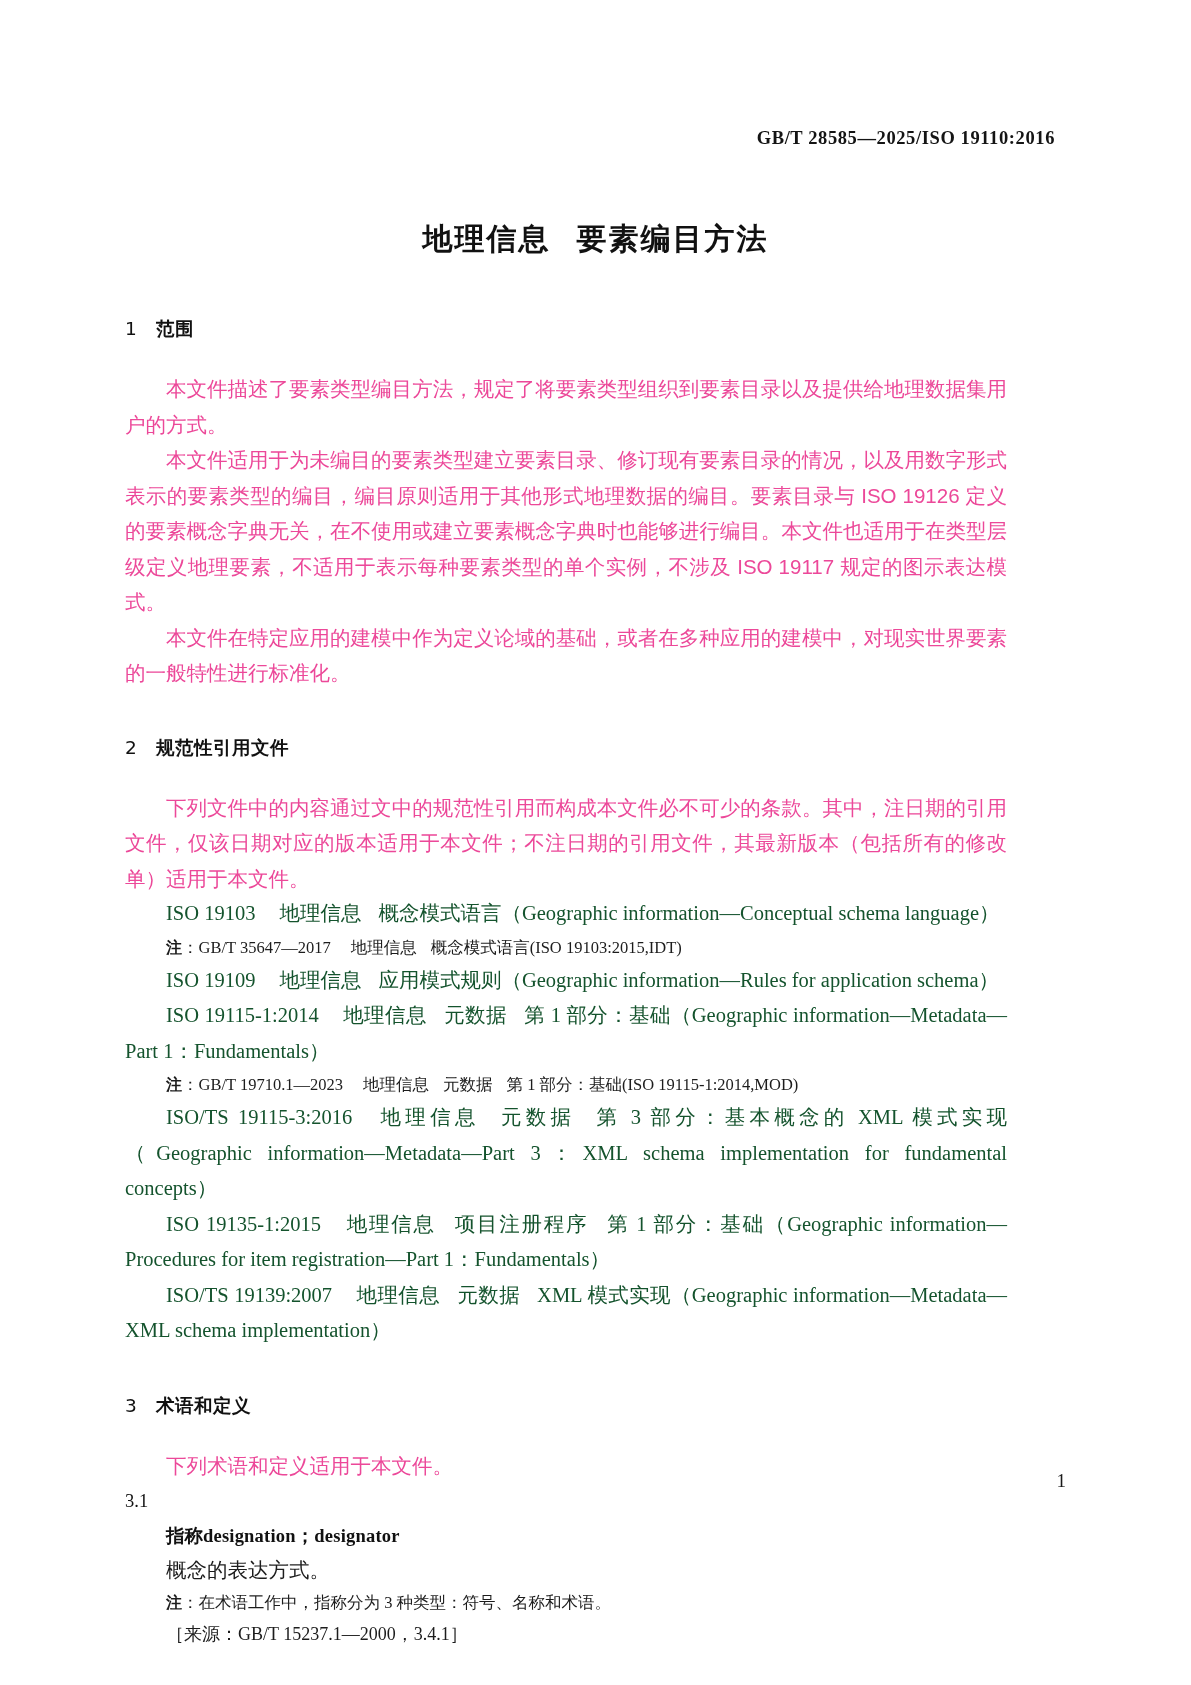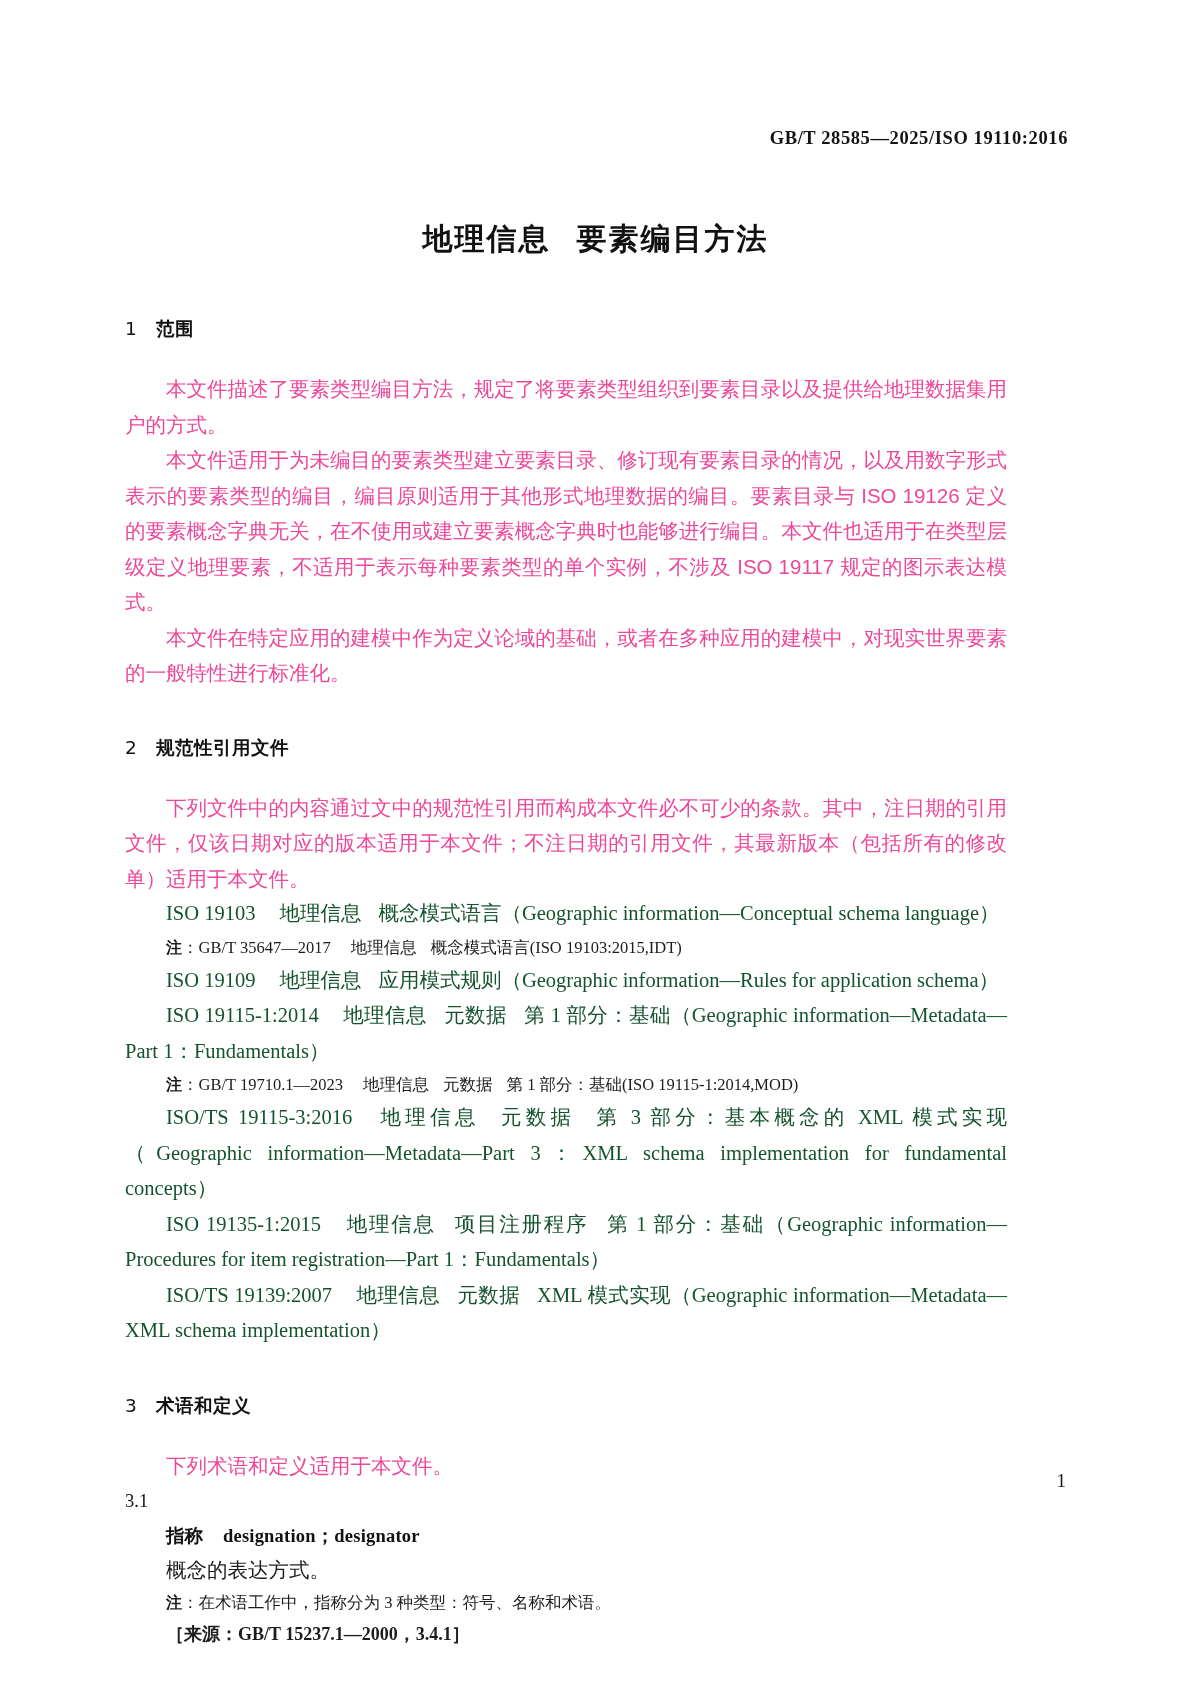--- a/index.html
+++ b/index.html
@@ -16,21 +16,21 @@
     box-sizing: border-box;
     font-family: "Liberation Serif", "DejaVu Serif", serif;
     color: #1a1a1a;
     overflow: hidden;
   }
   
   .doc-header {
     position: absolute;
     top: 128px;
     left: 125px;
-    right: 123px;
+    right: 136px;
     text-align: right;
     font-family: "Liberation Serif", serif;
     font-weight: bold;
     font-size: 18.5px;
     letter-spacing: 0.6px;
     color: #141414;
   }
   
   .doc-title {
     position: absolute;
@@ -130,21 +130,20 @@
     font-family: "DejaVu Sans", "Liberation Sans", sans-serif;
     font-weight: bold;
     font-size: 18.5px;
     line-height: 34px;
     color: #111111;
   }
   .term-name .en {
     font-family: "Liberation Serif", "DejaVu Serif", serif;
     font-weight: bold;
     font-size: 18.5px;
-    margin-left: 20px;
     letter-spacing: 0.2px;
   }
   .term-def {
     margin: 0;
     padding-left: 41px;
     font-family: "Liberation Serif", "DejaVu Serif", serif;
     font-size: 20.5px;
     line-height: 34px;
     color: #1c1c1c;
   }
@@ -161,21 +160,20 @@
     font-weight: bold;
     font-size: 16px;
   }
   .term-source {
     margin: 0;
     padding-left: 41px;
     font-family: "Liberation Serif", "DejaVu Serif", serif;
     font-size: 18px;
     line-height: 33px;
     color: #1c1c1c;
-    font-weight: bold;
   }
 
   
   .page-number {
     position: absolute;
     bottom: 193px;
     right: 125px;
     font-family: "Liberation Serif", "DejaVu Serif", serif;
     font-size: 19px;
     color: #1a1a1a;

